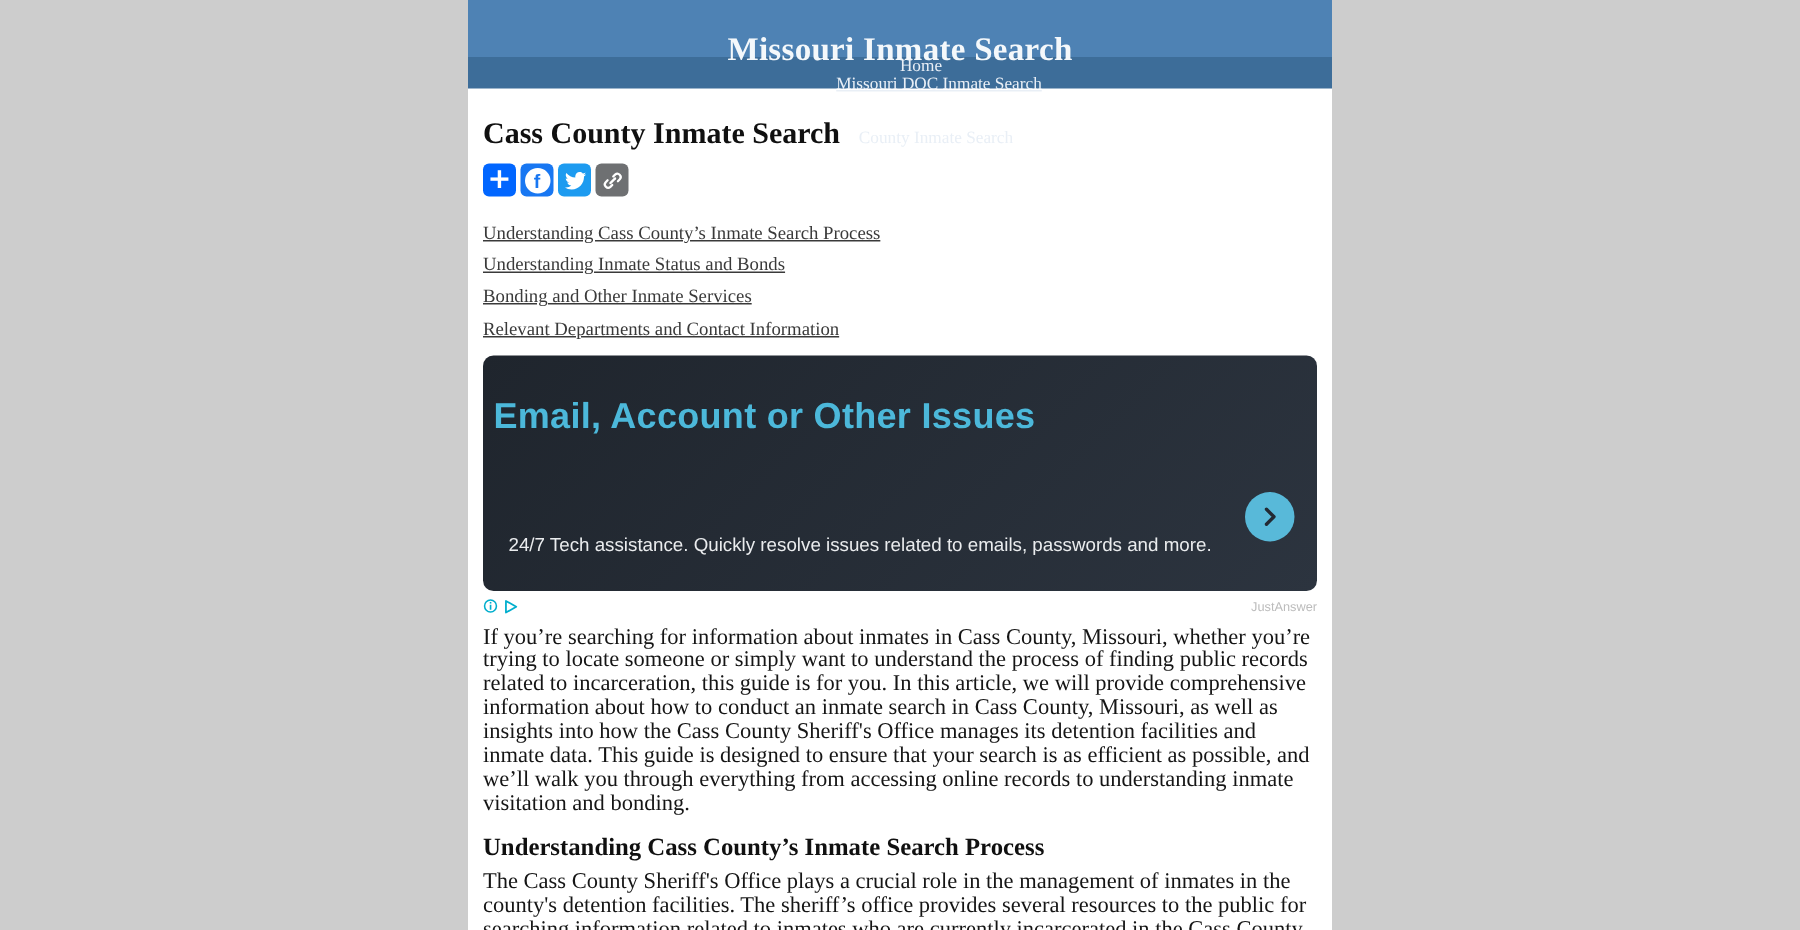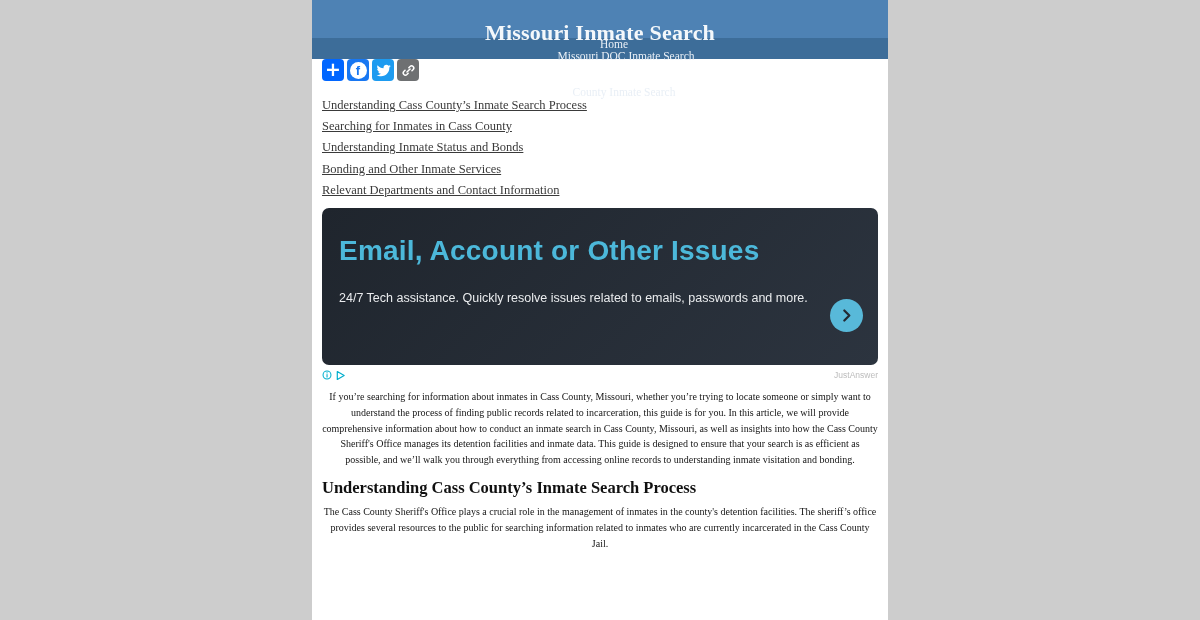--- a/index.html
+++ b/index.html
@@ -5,21 +5,21 @@
   html,body{margin:0;padding:0;background:#cdcdcd;}
   .viewport{width:1200px;height:620px;overflow:hidden;position:relative;font-family:"Liberation Serif",serif;}
   .page{width:576px;height:620px;margin:0 auto;background:#ffffff;}
 
   
   .site-header{height:38px;background:#4e82b4;display:flex;align-items:center;justify-content:center;}
   .site-title{color:#f4f8fb;font-size:22px;font-weight:bold;letter-spacing:.2px;margin-top:28px;}
   .nav{height:21px;background:#3d6d99;display:flex;align-items:center;font-size:11.5px;color:#e9eff6;flex-direction:column;}
   .nav-item{cursor:pointer;white-space:nowrap;}
   .nav-item.n0{margin-left:28px;}
-  .nav-item.n1{margin-left:52px;}
+  .nav-item.n1{margin-left:52px;text-decoration:underline;}
   .nav-item.n2{margin-left:48px;margin-top:24px;}
 
   .content{padding:0 10px;}
 
   h1.page-title{font-size:20px;line-height:1.1;margin:19px 0 9px;color:#101010;}
 
   
   .share-row{display:flex;gap:3px;margin:0 0 17px;}
   .icon-tile{width:22px;height:22px;border-radius:4px;display:flex;align-items:center;justify-content:center;color:#fff;text-decoration:none;cursor:pointer;}
   .tile-share{background:#0166ff;font-family:"DejaVu Sans",sans-serif;font-size:19px;font-weight:bold;line-height:1;padding-bottom:2px;box-sizing:border-box;}
@@ -28,52 +28,53 @@
   .tile-tw{background:#1d9bf0;}
   .tile-link{background:#6e7072;}
 
   
   .toc{list-style:none;margin:0;padding:0;font-size:12.5px;}
   .toc li{margin-bottom:6.2px;}
   .toc a{color:#3a3a3a;text-decoration:underline;cursor:pointer;}
 
   
   .ad-card{margin-top:10px;height:157px;border-radius:7px;background:linear-gradient(135deg,#1f252d 0%,#2c343f 100%);position:relative;overflow:hidden;font-family:"Liberation Sans",sans-serif;cursor:pointer;}
-  .ad-title{position:absolute;left:17px;top:27px;font-size:28px;font-weight:bold;color:#4cb8da;letter-spacing:.2px;}
-  .ad-subtitle{position:absolute;left:17px;top:83px;font-size:12.5px;color:#eaecee;}
+  .ad-title{position:absolute;left:7px;top:27px;font-size:24px;font-weight:bold;color:#4cb8da;letter-spacing:.2px;}
+  .ad-subtitle{position:absolute;left:17px;top:119px;font-size:12.5px;color:#eaecee;}
   .ad-cta{position:absolute;right:15px;top:91px;width:33px;height:33px;border-radius:50%;background:#58b9d9;display:flex;align-items:center;justify-content:center;cursor:pointer;}
 
   
   .ad-meta{display:flex;justify-content:space-between;align-items:center;height:15px;margin-top:3px;font-family:"Liberation Sans",sans-serif;}
   .ad-badges{display:flex;gap:3px;align-items:center;}
   .ad-badges svg{display:block;cursor:pointer;}
   .ad-provider{font-size:8.5px;color:#bcbcbc;}
 
   
-  .article p{font-size:10px;line-height:15.9px;color:#151515;margin:6px 0 4px;text-align:center;}
+  .article p{font-size:15px;line-height:15.9px;color:#151515;margin:6px 0 4px;}
   .article h2{font-size:16.5px;margin:10px 0 2px;color:#101010;}
 </style>
 </head>
 <body>
 
 <div class="viewport">
   <div class="page">
 
     <div class="site-header">
       <span class="site-title">Missouri Inmate Search</span>
     </div>
 
     <div class="nav">
       <span class="nav-item n0">Home</span>
       <span class="nav-item n1">Missouri DOC Inmate Search</span>
       <span class="nav-item n2">County Inmate Search</span>
     </div>
 
     <div class="content">
 
+      <h1 class="page-title">Cass County Inmate Search</h1>
 
       <div class="share-row">
         <a class="icon-tile tile-share">
           <span>+</span>
         </a>
         <a class="icon-tile tile-fb">
           <span class="fb-disc">f</span>
         </a>
         <a class="icon-tile tile-tw">
           <span style="display:flex;">
@@ -88,21 +89,20 @@
                 <path d="M9.5 14.5l5-5"></path>
                 <path d="M12.5 7.5l2-2a3.54 3.54 0 0 1 5 5l-2 2"></path>
                 <path d="M11.5 16.5l-2 2a3.54 3.54 0 0 1-5-5l2-2"></path>
               </svg>
           </span>
         </a>
       </div>
 
       <ul class="toc">
         <li><a>Understanding Cass County’s Inmate Search Process</a></li>
-        <li><a>Searching for Inmates in Cass County</a></li>
         <li><a>Understanding Inmate Status and Bonds</a></li>
         <li><a>Bonding and Other Inmate Services</a></li>
         <li><a>Relevant Departments and Contact Information</a></li>
       </ul>
 
       <div class="ad-card">
         <div class="ad-title">Email, Account or Other Issues</div>
         <div class="ad-subtitle">24/7 Tech assistance. Quickly resolve issues related to emails, passwords and more.</div>
         <div class="ad-cta">
           <span style="display:flex;">

